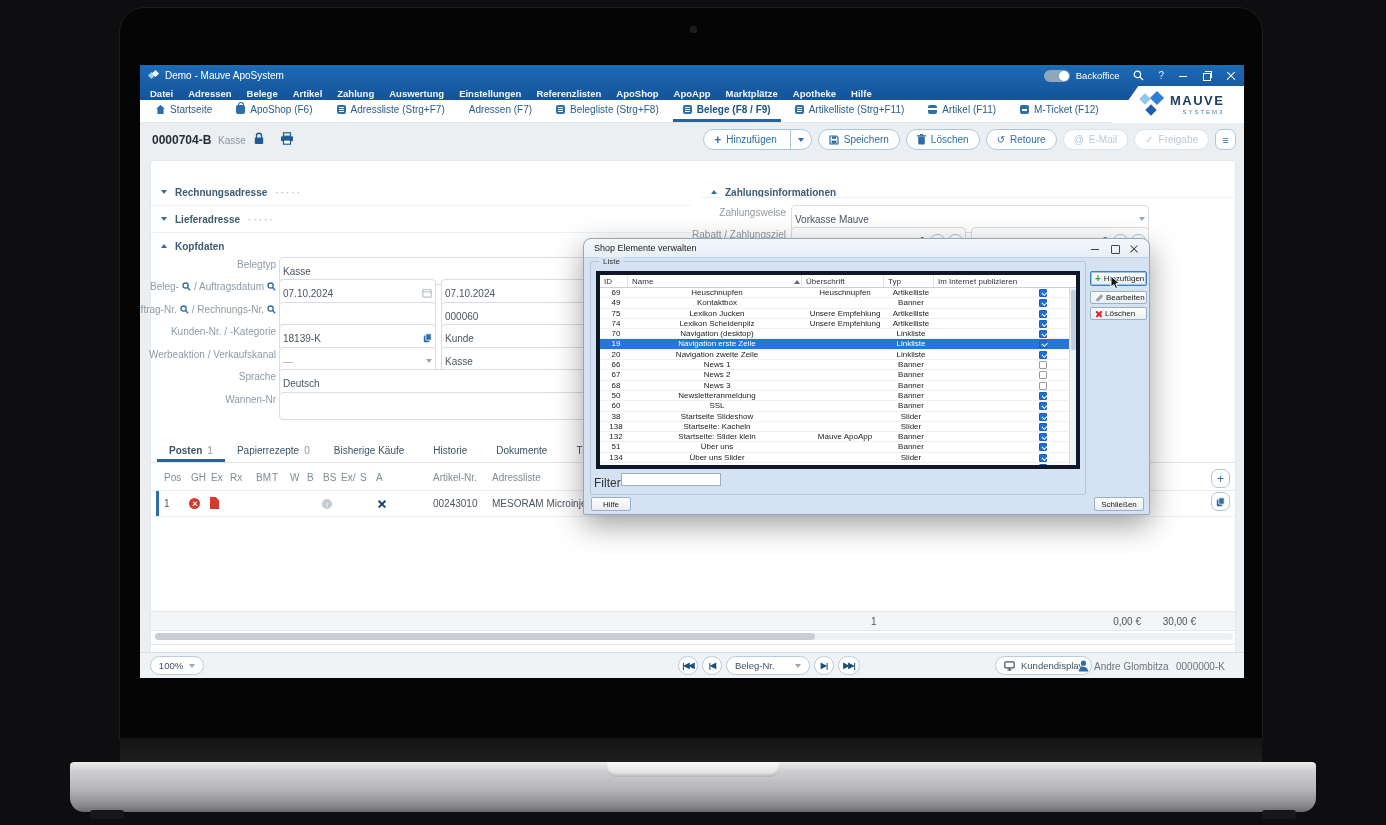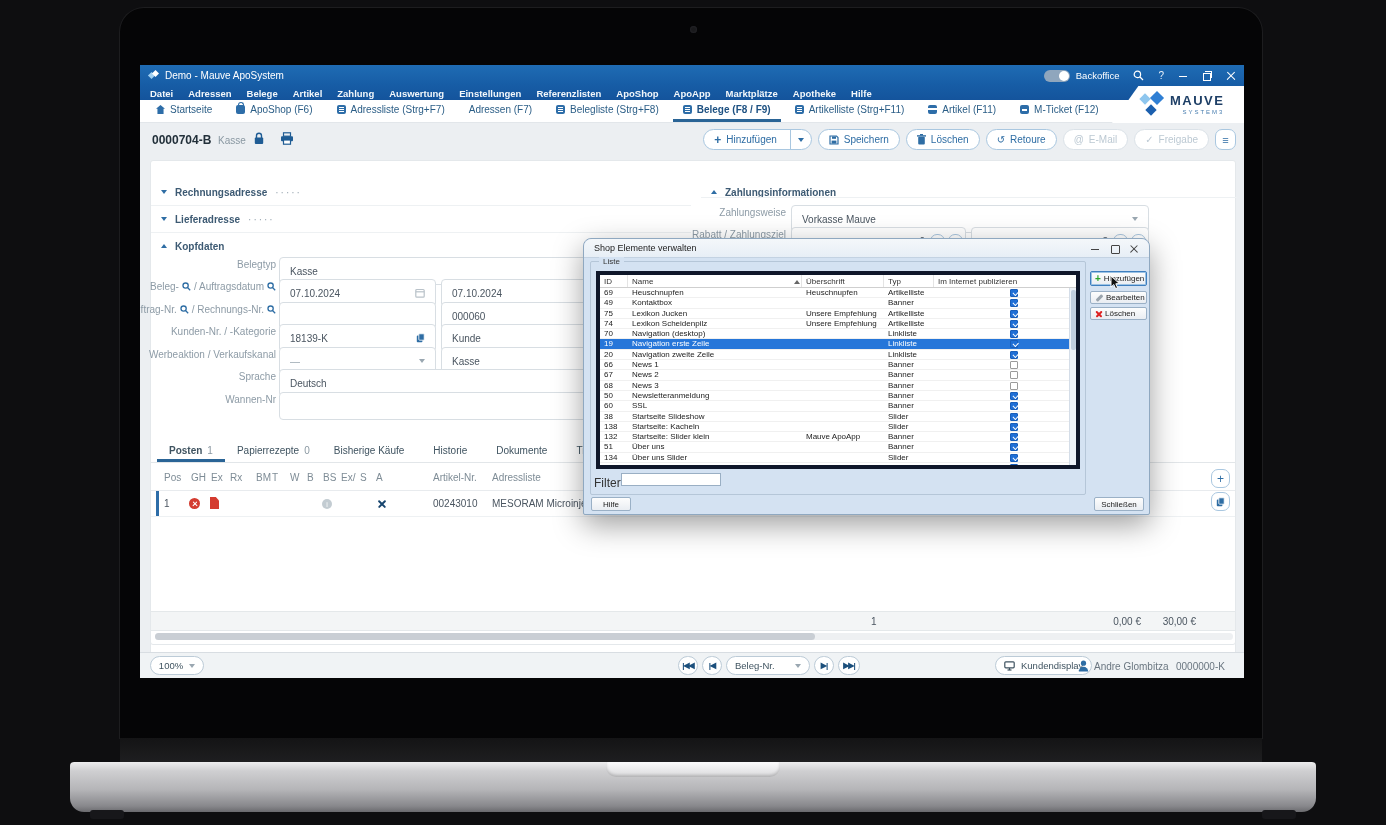--- a/index.html
+++ b/index.html
@@ -101,21 +101,21 @@
   .card { position:absolute; left:10px; top:95px; width:1086px; height:485px; background:#fff;
     border:1px solid #e4e8eb; border-radius:3px; }
   .stamm-hdr { position:absolute; left:0; top:0; width:100%; height:17px; padding-left:10px; font-size:10px; color:#5a6a75;
     display:flex; align-items:center; border-bottom:1px solid #eef1f3; background:#fafbfc; }
   .sec-row { position:absolute; height:26px; display:flex; align-items:center; gap:8px; padding-left:10px; font-size:10px; font-weight:bold; color:#3d5a73; }
   .sec-row .dots { font-weight:normal; color:#9aa7b1; letter-spacing:2px; }
   .sec-line { position:absolute; height:1px; background:#eef1f3; }
 
   .lbl { position:absolute; width:125px; text-align:right; font-size:10px; color:#8d9ba6; display:flex; justify-content:flex-end; align-items:center; gap:3px; }
   .field { position:absolute; height:28px; background:#fff; border:1px solid #d8dee3; border-radius:4px; font-size:10px;
-    color:#4a5560; display:flex; align-items:center; padding:0 10px; }
+    color:#4a5560; display:flex; align-items:center; padding:0 3px; }
   .field .val { flex:1; white-space:nowrap; overflow:hidden; }
   .field .right-ico { flex:0 0 auto; }
   .stepper { justify-content:flex-end; gap:3px; padding-right:2px; }
   .stp-btn { width:15px; height:15px; border:1px solid #aac6de; border-radius:7px; color:#2e6da4; font-size:10px;
     display:flex; align-items:center; justify-content:center; background:#fff; }
 
   
   .ptabs { position:absolute; left:0; top:280px; width:100%; height:22px; border-bottom:1px solid #e2e6e9; display:flex; padding-left:6px; }
   .ptab { display:flex; align-items:center; gap:5px; padding:0 12px; font-size:10px; color:#3f5360; border-bottom:3px solid transparent; white-space:nowrap; }
   .ptab.active { font-weight:bold; border-bottom-color:#2a6496; }
@@ -160,21 +160,21 @@
   .dlg-wb { position:absolute; top:4px; width:11px; height:11px; color:#444; }
   .dlg-min:before { content:''; position:absolute; left:1px; top:6px; width:8px; height:1px; background:#444; }
   .dlg-max:before { content:''; position:absolute; left:1px; top:2px; width:7px; height:7px; border:1px solid #444; border-radius:1px; }
   .dlg-x:before, .dlg-x:after { width:10px; height:1.2px; }
   .dlg-group { position:absolute; left:6px; top:22px; width:496px; height:234px; border:1px solid #b5c6d8; border-radius:2px; }
   .dlg-group .glabel { position:absolute; left:8px; top:-5px; background:#d4e2f2; padding:0 4px; font-size:8px; color:#333; }
   .dlg-table { position:absolute; left:5px; top:9px; width:484px; height:198px; background:#fff; border:4px solid #0f172a; overflow:hidden; }
   .dlg-thead { display:grid; grid-template-columns:28px 174px 82px 50px 1fr; height:13px; border-bottom:1px solid #cfcfcf; background:#fff; position:relative; }
   .dlg-thead .hc { padding:2px 0 0 4px; border-right:1px solid #e4e4e4; color:#333; white-space:nowrap; overflow:hidden; }
   .sort-up { position:absolute; left:194px; top:5px; width:0; height:0; border-left:3px solid transparent; border-right:3px solid transparent; border-bottom:4px solid #666; }
-  .dlg-row { display:grid; grid-template-columns:28px 174px 82px 50px 1fr; height:10.3px; line-height:10px; border-bottom:1px solid #f0f0f0; background:#fff; }
+  .dlg-row { display:grid; grid-template-columns:28px 174px 82px 50px 1fr; height:10.3px; line-height:10px; border-bottom:1px solid #f0f0f0; background:#fff;text-align:center; }
   .dlg-row .c { padding-left:4px; white-space:nowrap; overflow:hidden; color:#222; }
   .dlg-row.selected { background:#2676d9; }
   .dlg-row.selected .c { color:#fff; }
   .cbx { display:inline-block; width:8px; height:8px; margin-left:72px; margin-top:1px; background:#fff; border:1px solid #9b9b9b; border-radius:1px; position:relative; }
   .cbx.checked { background:#1f6fd6; border-color:#1a5fba; }
   .cbx.checked:after { content:''; position:absolute; left:1.5px; top:1px; width:4px; height:2.5px; border-left:1.2px solid #fff; border-bottom:1.2px solid #fff; transform:rotate(-45deg); }
   .dlg-vscroll { position:absolute; right:0; top:13px; bottom:0; width:7px; background:#edf2f8; border-left:1px solid #d4dde8; }
   .dlg-vscroll .thumb { position:absolute; left:1px; top:2px; width:5px; height:60px; background:#c0cede; border-radius:2px; }
   .dlg-side-btn { position:absolute; left:506px; width:57px; height:13px; background:linear-gradient(180deg,#fdfdfd,#e9edf2);
     border:1px solid #9ab0c6; border-radius:2px; display:flex; align-items:center; gap:3px; padding-left:4px; font-size:8px; color:#222; }

